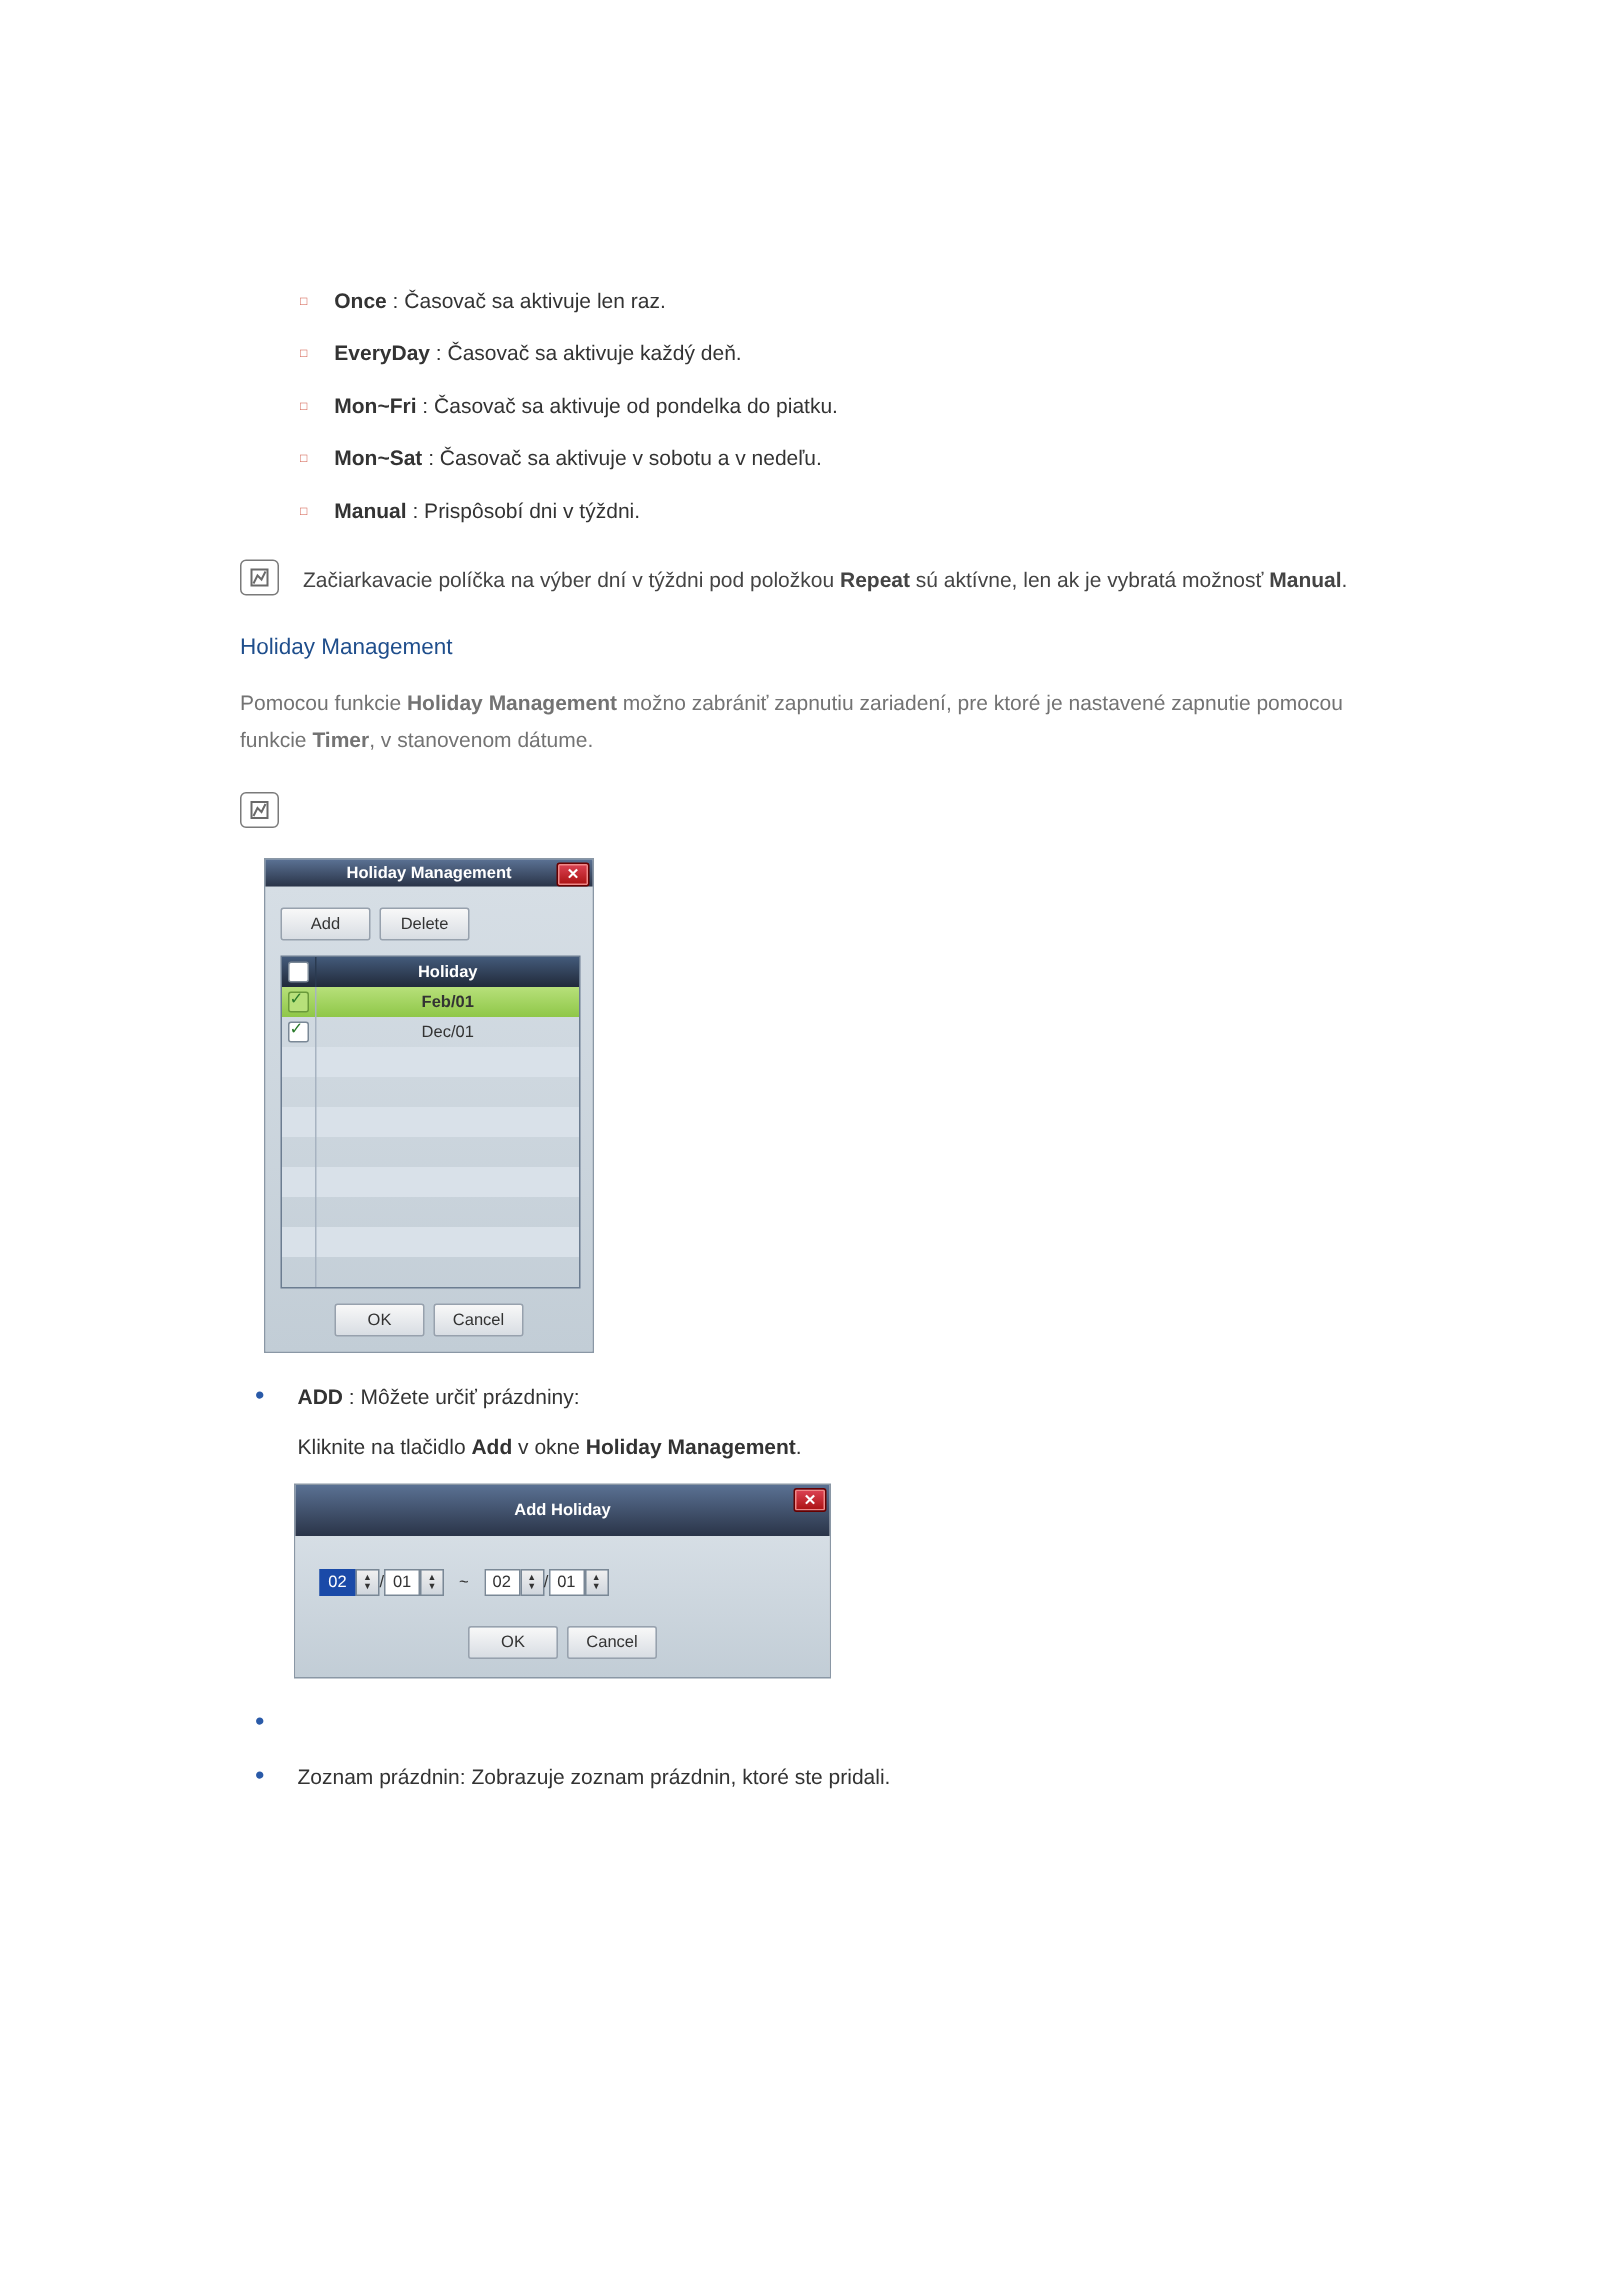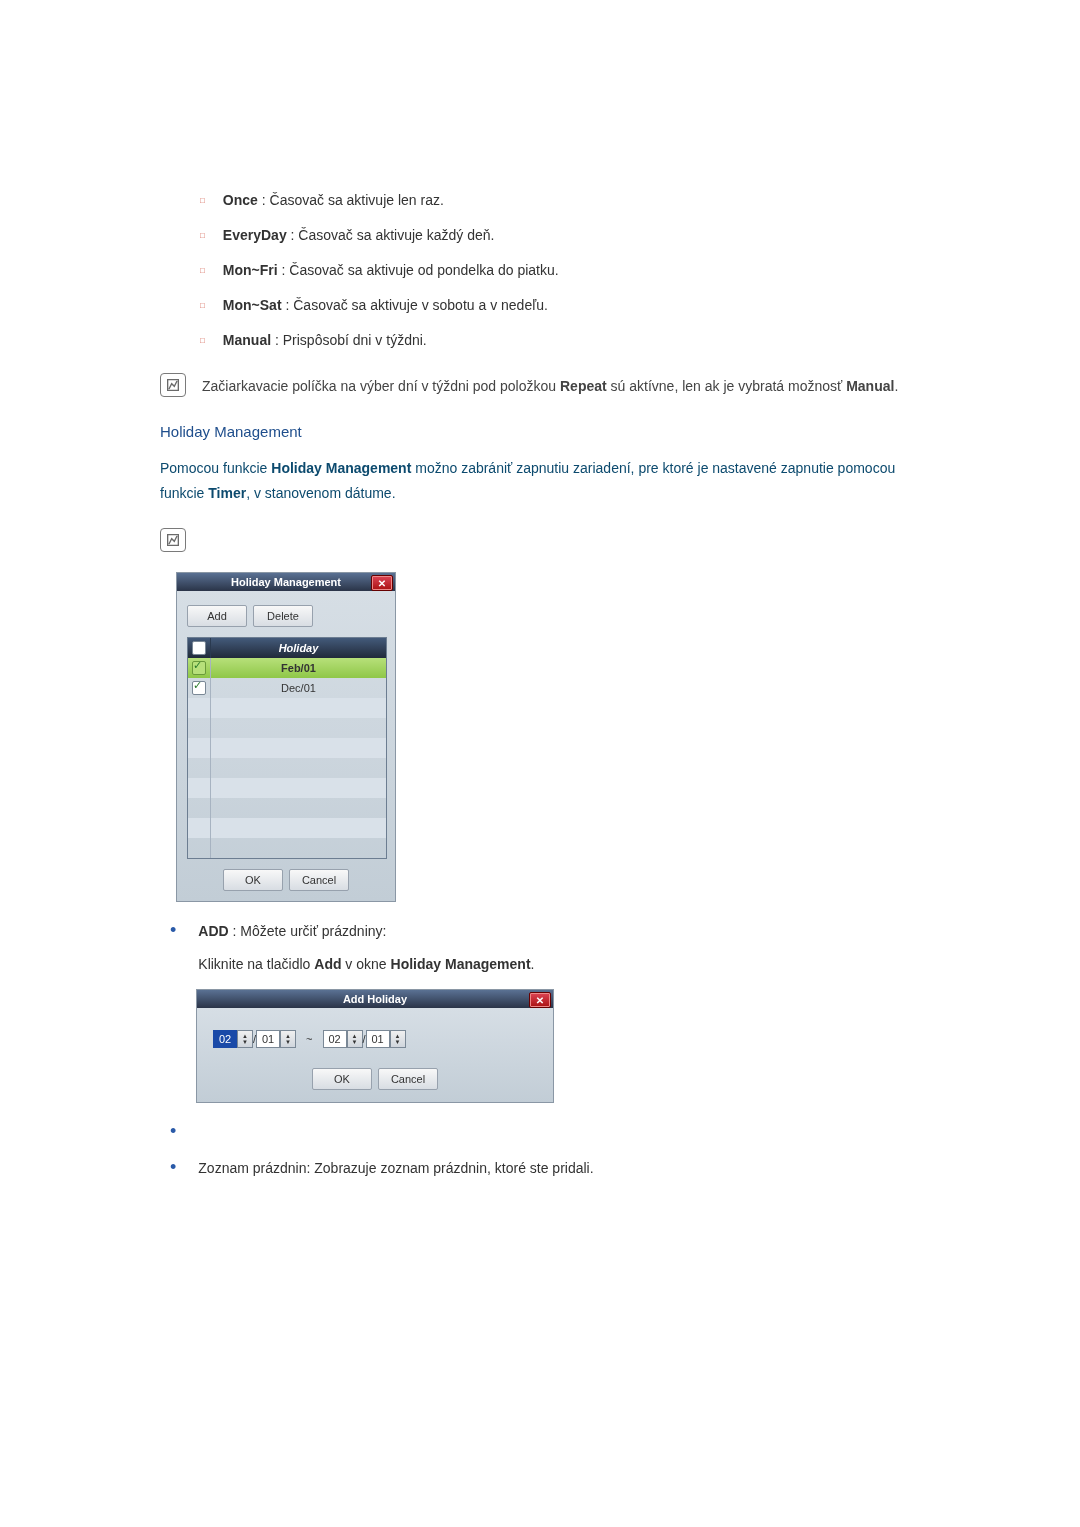--- a/index.html
+++ b/index.html
@@ -67,21 +67,21 @@
     line-height: 1.6;
     color: #444;
   }
   .section-heading {
     color: #1f4e8c;
     font-size: 15px;
     margin-top: 26px;
     margin-bottom: 16px;
   }
   .body-para {
-    color: #0c4a6e;
+    color: #737373;
     line-height: 1.8;
     margin-bottom: 18px;
   }
 
   
   .dlg-holiday {
     width: 218px;
     background: #c9d3db;
     border: 1px solid #8a97a5;
     box-shadow: 0 1px 0 #fff inset;
@@ -139,21 +139,20 @@
   .holiday-table {
     border: 1px solid #6c7d91;
     width: 100%;
   }
   .ht-head {
     display: flex;
     background: linear-gradient(#435a7a, #212a3a);
     height: 20px;
     color: #fff;
     font-weight: bold;
-    font-style: italic;
   }
   .ht-check-col { width: 22px; display:flex; align-items:center; justify-content:center; border-right:1px solid #2a3a50; }
   .ht-label-col { flex:1; display:flex; align-items:center; justify-content:center; }
   .ht-row {
     display: flex;
     height: 20px;
   }
   .ht-row.sel { background: linear-gradient(#b7e07a, #8fc748); text-align: right; }
   .ht-row .ht-check-col { border-right:1px solid #a7b3c1; }
   .ht-row .ht-label-col { color:#333; font-size:11px; }
@@ -176,21 +175,21 @@
   }
 
   
   .dlg-add {
     width: 356px;
     border:1px solid #8a97a5;
     font-family: Tahoma, Arial, sans-serif;
     font-size:11px;
     margin: 6px 0 18px 36px;
   }
-  .dlg-add .dlg-titlebar { height:18px; }
+  .dlg-add .dlg-titlebar { height:34px; }
   .dlg-add-body {
     background: linear-gradient(#d6dee5, #c2cdd6);
     padding: 22px 16px 12px 16px;
   }
   .spin-row {
     display:flex; align-items:center; gap:0; color:#333;
   }
   .num-box {
     width: 22px; height:16px; background:#fff; border:1px solid #7a8896; display:inline-flex; align-items:center; justify-content:center; font-size:11px; color:#333;
   }

